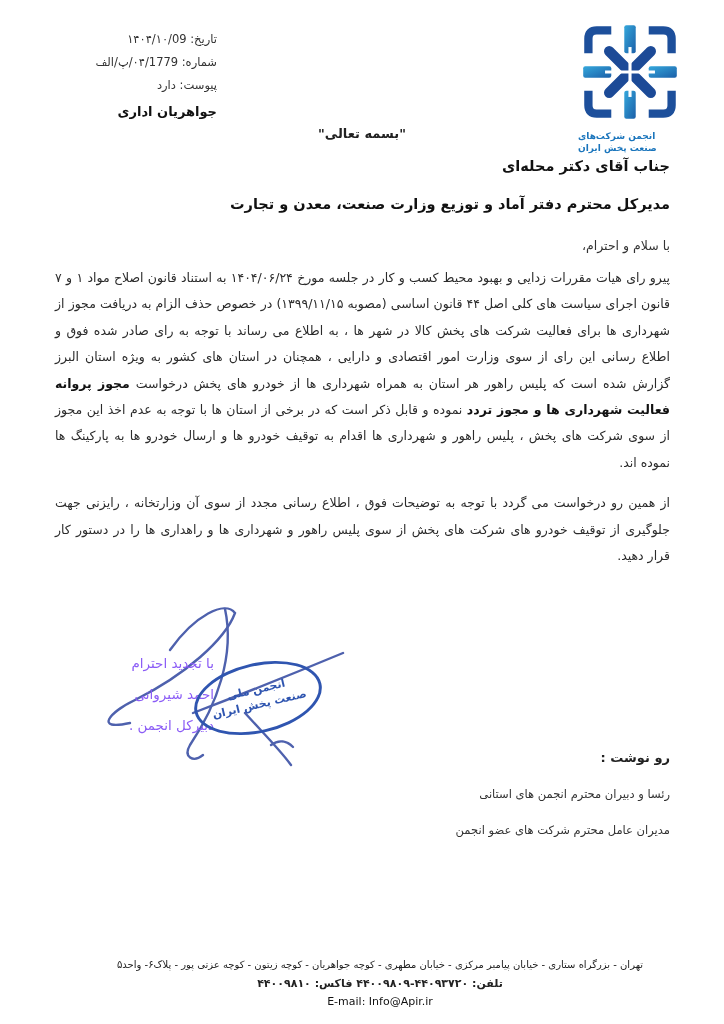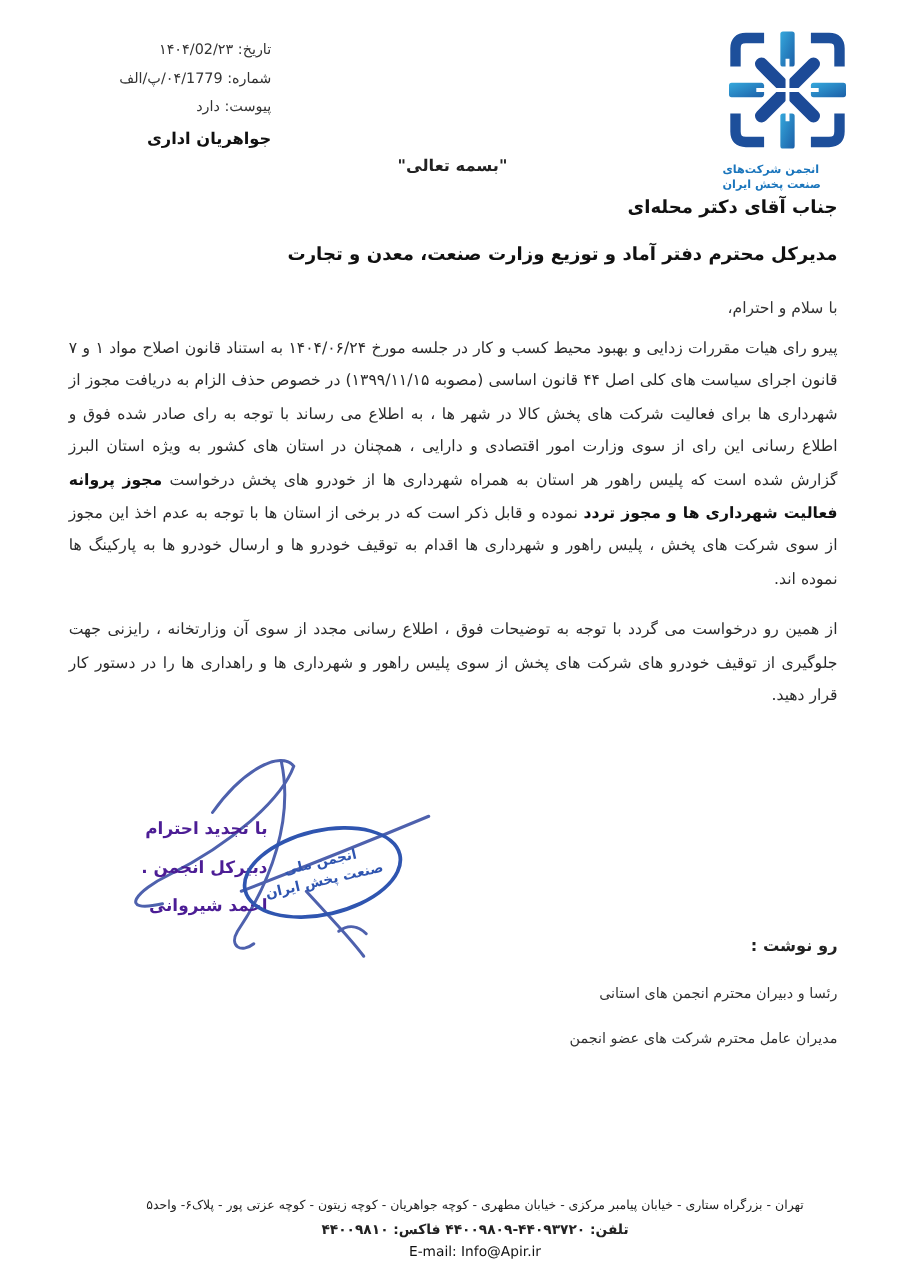--- a/index.html
+++ b/index.html
@@ -22,21 +22,21 @@
   .content{position:absolute;top:158px;left:55px;right:54px;direction:rtl;text-align:right;}
   .recipient-name{font-weight:bold;font-size:14.5px;color:#111;}
   .recipient-title{font-weight:bold;font-size:14.5px;color:#111;margin-top:22px;}
   .salutation{font-size:12.5px;margin-top:26px;color:#333;}
   .body{font-size:12.5px;line-height:26.4px;text-align:justify;margin:12px 0 0 0;color:#2b2b2b;}
   .body b{font-weight:bold;color:#111;}
   .body2{margin-top:14px;}
   
   .ink{position:absolute;left:75px;top:595px;pointer-events:none;}
   .sig{position:absolute;top:648px;left:58px;width:156px;direction:rtl;text-align:right;
-       font-weight:bold;font-size:13.5px;line-height:31px;color:#4c1d95;}
+       font-weight:normal;font-size:13.5px;line-height:31px;color:#8b5cf6;}
   .stamp{
     position:absolute;left:193px;top:663px;width:124px;height:64px;
     border:3px solid #2f55b0;border-radius:50%;transform:rotate(-13deg);
     display:flex;flex-direction:column;align-items:center;justify-content:center;
     color:#2f55b0;font-weight:bold;font-size:11px;line-height:1.35;direction:rtl;
     background:rgba(255,255,255,0.0);
   }
   
   .cc{position:absolute;top:750px;left:55px;right:54px;direction:rtl;text-align:right;color:#333;}
   .cc-label{font-size:13px;font-weight:bold;color:#222;}
@@ -46,21 +46,21 @@
   .addr{font-size:10px;direction:rtl;}
   .phone{font-size:11px;font-weight:bold;direction:rtl;margin-top:7px;}
   .email{font-size:11px;direction:ltr;margin-top:5px;color:#111;}
 </style>
 </head>
 <body>
 
 <div class="page">
 
   <div class="meta">
-    <div>تاریخ: ۱۴۰۴/02/۲۳</div>
+    <div>تاریخ: ۱۴۰۴/۱۰/09</div>
     <div>شماره: ۰۴/1779/پ/الف</div>
     <div>پیوست: دارد</div>
     <div class="automation">جواهریان اداری</div>
   </div>
 
   <div class="logo">
     <svg width="104" height="104" viewBox="0 0 100 100" aria-hidden="true">
       <defs>
         <linearGradient id="lg" x1="0" y1="0" x2="1" y2="1">
           <stop offset="0" stop-color="#35a8dc"></stop>
@@ -112,22 +112,22 @@
       <path d="M95 55 C 120 20 150 5 160 18 C 150 45 110 80 60 105 C 35 117 18 136 55 128"></path>
       <path d="M268 58 C 220 78 170 98 118 118"></path>
       <path d="M150 14 C 160 60 142 110 115 150 C 108 162 118 168 128 160"></path>
       <path d="M170 118 C 190 140 205 155 216 170"></path>
       <path d="M196 150 c 8 -6 16 -4 22 2"></path>
     </g>
   </svg>
 
   <div class="sig">
     <div>با تجدید احترام</div>
+    <div>احمد شیروانی</div>
     <div>دبیرکل انجمن .</div>
-    <div>احمد شیروانی</div>
   </div>
 
   <div class="stamp">
     <div>انجمن ملی</div>
     <div>صنعت پخش ایران</div>
   </div>
 
   <div class="cc">
     <div class="cc-label">رو نوشت :</div>
     <div class="cc-item">رئسا و دبیران محترم انجمن های استانی</div>

